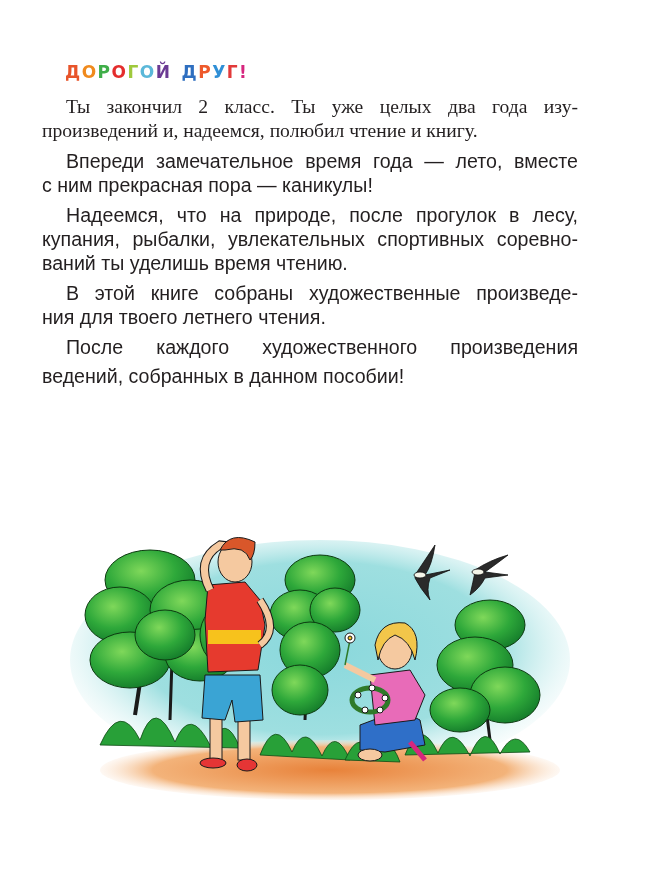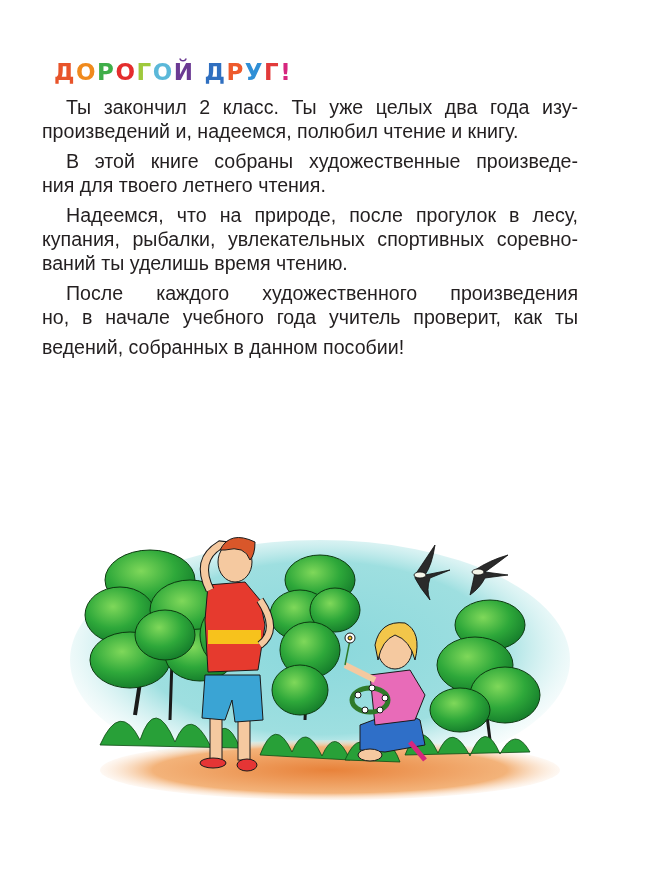--- a/index.html
+++ b/index.html
@@ -6,23 +6,23 @@
     body {
       width: 650px; height: 869px;
       background: #ffffff;
       position: relative;
       overflow: hidden;
       font-family: "Liberation Sans", "DejaVu Sans", sans-serif;
       color: #231f20;
     }
     .page { position: absolute; left: 0; top: 0; width: 650px; height: 869px; }
     .title {
-      position: absolute; left: 54px; top: 60px;
+      position: absolute; left: 65px; top: 60px;
       font-family: "DejaVu Sans", "Liberation Sans", sans-serif;
-      font-weight: bold; font-size: 23px; letter-spacing: 1.5px;
+      font-weight: bold; font-size: 17px; letter-spacing: 1.5px;
       line-height: 24px; white-space: nowrap; text-align: right;
     }
     .title .gap { display: inline-block; width: 10px; }
     .text {
       position: absolute; left: 42px; top: 95px; width: 536px;
       font-size: 19.6px; line-height: 24.4px;
     }
     .para { margin: 0 0 5px 0; text-indent: 24px; }
     .line { display: block; text-align: justify; text-align-last: justify; white-space: nowrap; height: 24.4px; }
     .line.last { text-align-last: left; }
@@ -30,36 +30,39 @@
     .illustration { position: absolute; left: 60px; top: 520px; width: 520px; height: 300px; }
   </style>
 </head>
 <body>
 
 <div class="page">
 
   <div class="title" id="title"><span style="color: rgb(232, 84, 42);">Д</span><span style="color: rgb(240, 138, 29);">О</span><span style="color: rgb(63, 174, 73);">Р</span><span style="color: rgb(228, 45, 45);">О</span><span style="color: rgb(159, 201, 60);">Г</span><span style="color: rgb(91, 184, 217);">О</span><span style="color: rgb(107, 58, 147);">Й</span><span class="gap"></span><span style="color: rgb(47, 111, 192);">Д</span><span style="color: rgb(238, 90, 44);">Р</span><span style="color: rgb(47, 143, 214);">У</span><span style="color: rgb(226, 58, 58);">Г</span><span style="color: rgb(214, 38, 126);">!</span></div>
 
   <div class="text" id="text">
-      <div class="para" style="text-indent: 0px;">
+      <div class="para" style="text-indent: 0px; font-family: Liberation Serif, serif;">
         <span class="line indent">Ты закончил 2 класс. Ты уже целых два года изу-</span>
         <span class="line last">произведений и, надеемся, полюбил чтение и книгу.</span>
       </div>
       <div class="para" style="text-indent: 0px;">
-        <span class="line indent">В этой книге собраны художественные произведе-</span>
-        <span class="line last">ния для твоего летнего чтения.</span>
+        <span class="line indent">Впереди замечательное время года — лето, вместе</span>
+        <span class="line last">с ним прекрасная пора — каникулы!</span>
       </div>
       <div class="para" style="text-indent: 0px;">
         <span class="line indent">Надеемся, что на природе, после прогулок в лесу,</span>
         <span class="line">купания, рыбалки, увлекательных спортивных соревно-</span>
         <span class="line last">ваний ты уделишь время чтению.</span>
       </div>
       <div class="para" style="text-indent: 0px;">
+        <span class="line indent">В этой книге собраны художественные произведе-</span>
+        <span class="line last">ния для твоего летнего чтения.</span>
+      </div>
+      <div class="para" style="text-indent: 0px;">
         <span class="line indent">После каждого художественного произведения</span>
-        <span class="line">но, в начале учебного года учитель проверит, как ты</span>
       </div>
       <div class="para" style="text-indent: 0px;">
         <span class="line last">ведений, собранных в данном пособии!</span>
       </div>
     </div>
 
   <svg class="illustration" viewBox="0 0 520 300" xmlns="http://www.w3.org/2000/svg">
     <defs>
       <radialGradient id="skyGrad" cx="50%" cy="45%" r="60%">
         <stop offset="0%" stop-color="#8ad8dc"></stop>

